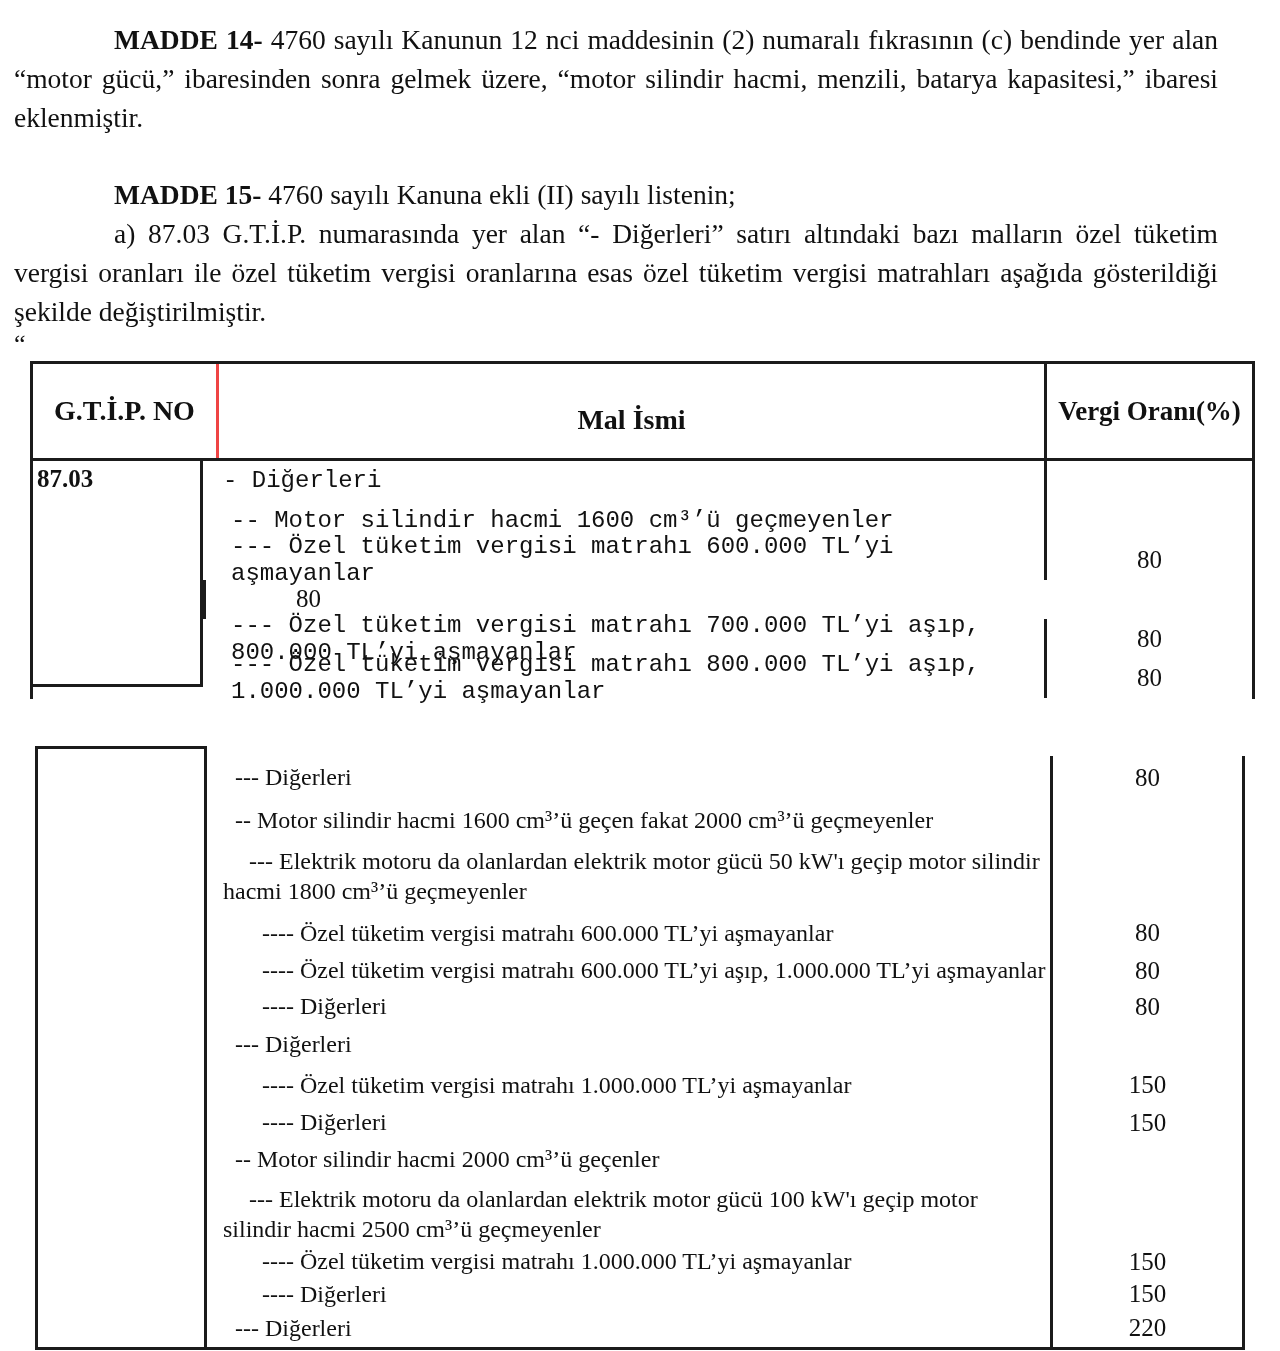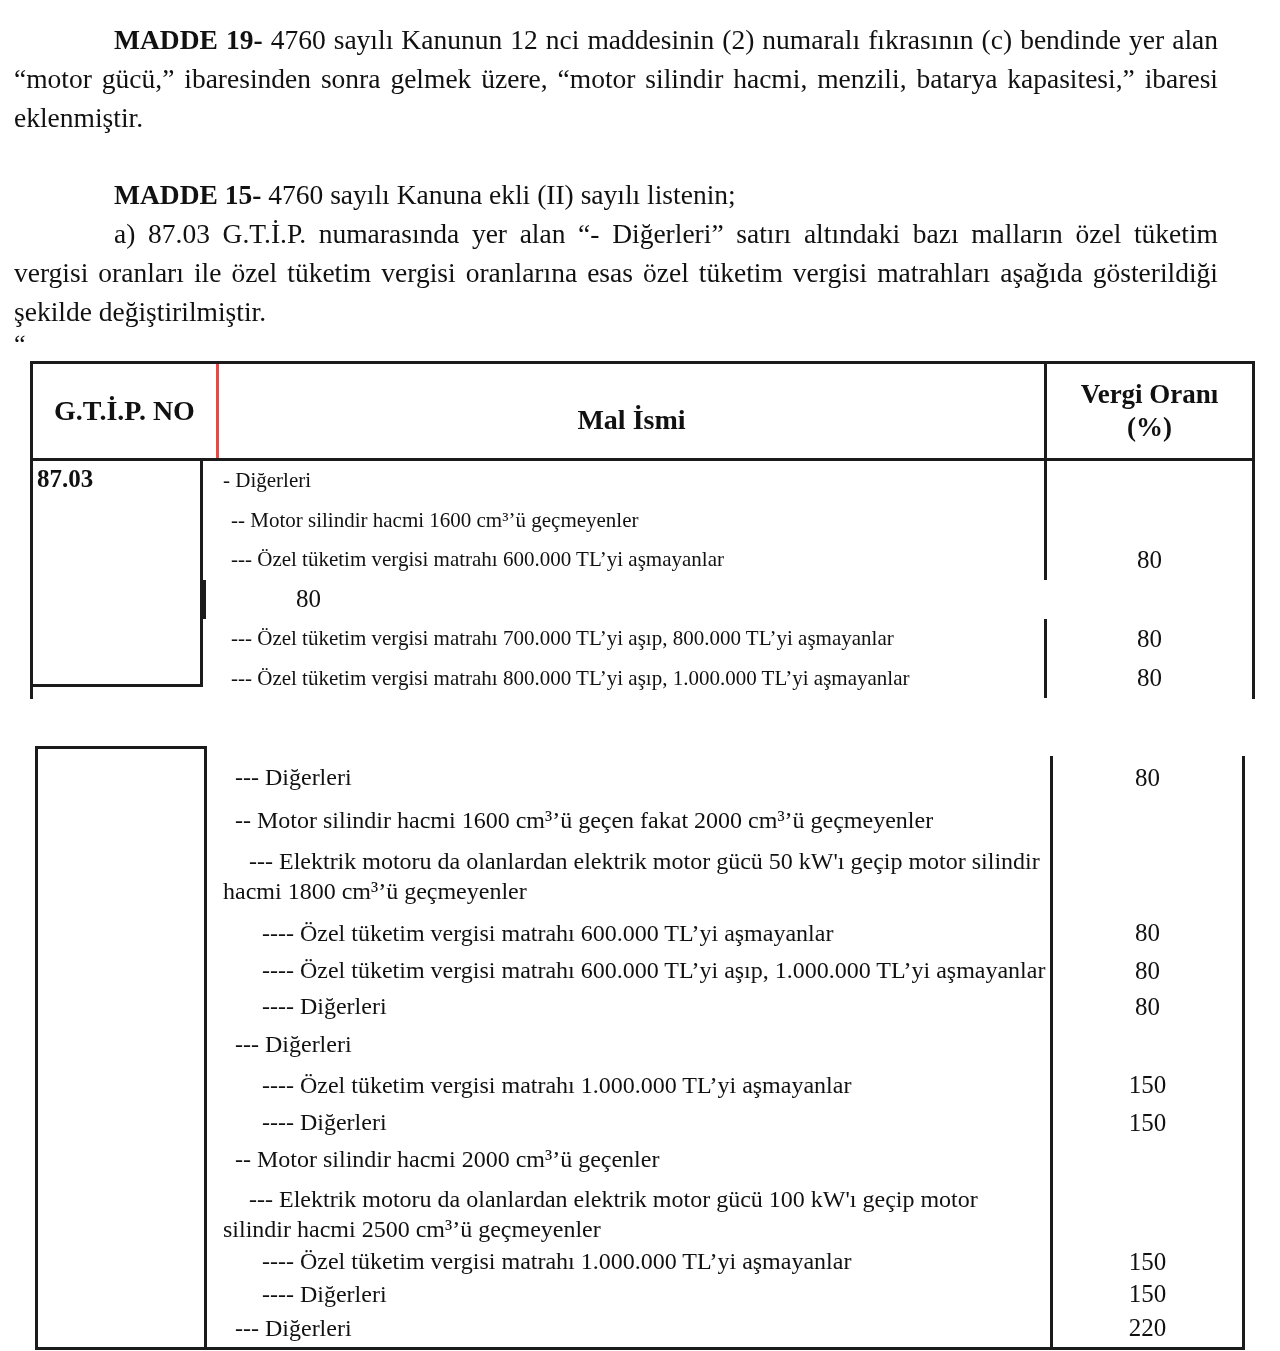--- a/index.html
+++ b/index.html
@@ -35,31 +35,31 @@
   .t1-header{display:flex;height:94px;border-bottom:3px solid #1b1b1b;}
   .t1-h1{
     width:186px;border-right:3px solid #ef4444;box-sizing:border-box;
     display:flex;align-items:center;justify-content:center;
     font-weight:bold;font-size:28px;
   }
   .t1-h2{flex:1;display:flex;align-items:center;justify-content:center;
     font-weight:bold;font-size:28px;margin-top:18px;}
   .t1-h3{
     width:208px;border-left:3px solid #1b1b1b;box-sizing:border-box;
-    display:flex;flex-direction:column;align-items:center;justify-content:center;
+    display:flex;align-items:center;justify-content:center;
     font-weight:bold;font-size:27px;line-height:33px;
   }
   .t1-body{display:flex;min-height:238px;}
   .t1-col1{
     width:170px;height:226px;box-sizing:border-box;
     border-right:3px solid #1b1b1b;border-bottom:3px solid #1b1b1b;
     font-weight:bold;font-size:25px;padding:4px 0 0 4px;
   }
   .t1-row{display:flex;height:39.5px;}
-  .t1-mal{flex:1;display:flex;align-items:center;font-size:21px;}
+  .t1-mal{flex:1;display:flex;align-items:center;font-size:24px;font-family:Liberation Mono, monospace;}
   .t1-vergi{
     width:208px;box-sizing:border-box;border-left:3px solid #1b1b1b;
     display:flex;align-items:center;justify-content:center;font-size:25px;
   }
   
   .t1-main-wrap{flex:1;display:flex;flex-direction:column;}
 
   
   .t2{
     margin:47px 0 0 35px;width:1210px;height:604px;
@@ -96,21 +96,21 @@
   .quote-close{
     margin-top:2px;text-align:right;padding-right:128px;
     font-size:26px;line-height:26px;
   }
 </style>
 </head>
 <body>
 
 <div class="page">
 
-  <p class="para first"><span class="indent"></span><span class="madde-label">MADDE 19-</span><span> 4760 sayılı Kanunun 12 nci maddesinin (2) numaralı fıkrasının (c) bendinde yer alan “motor gücü,” ibaresinden sonra gelmek üzere, “motor silindir hacmi, menzili, batarya kapasitesi,” ibaresi eklenmiştir.</span></p>
+  <p class="para first"><span class="indent"></span><span class="madde-label">MADDE 14-</span><span> 4760 sayılı Kanunun 12 nci maddesinin (2) numaralı fıkrasının (c) bendinde yer alan “motor gücü,” ibaresinden sonra gelmek üzere, “motor silindir hacmi, menzili, batarya kapasitesi,” ibaresi eklenmiştir.</span></p>
 
   <p class="para p-madde15"><span class="indent"></span><span class="madde-label">MADDE 15-</span><span>  4760 sayılı Kanuna ekli (II) sayılı listenin;</span></p>
 
   <p class="para p-item-a"><span class="indent"></span><span>a) 87.03 G.T.İ.P. numarasında yer alan “- Diğerleri” satırı altındaki bazı malların özel tüketim vergisi oranları ile özel tüketim vergisi oranlarına esas özel tüketim vergisi matrahları aşağıda gösterildiği şekilde değiştirilmiştir.</span></p>
 
   <div class="quote-open">“</div>
 
   <div class="t1">
     <div class="t1-header">
       <div class="t1-h1">G.T.İ.P. NO</div>

